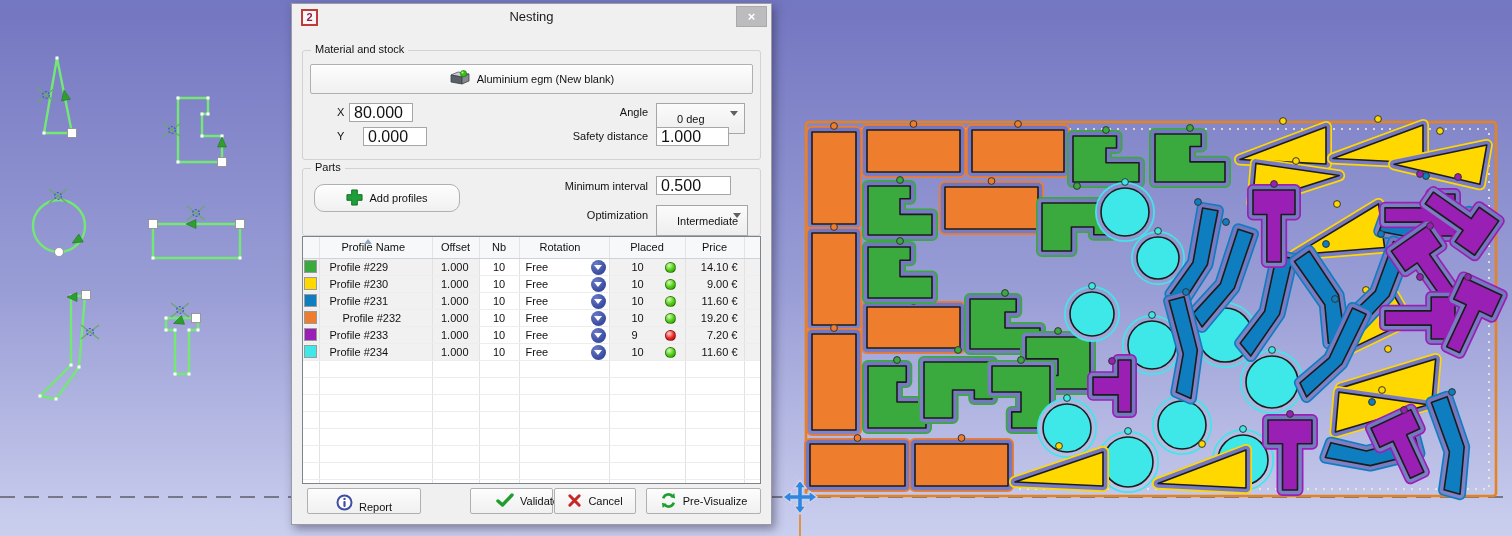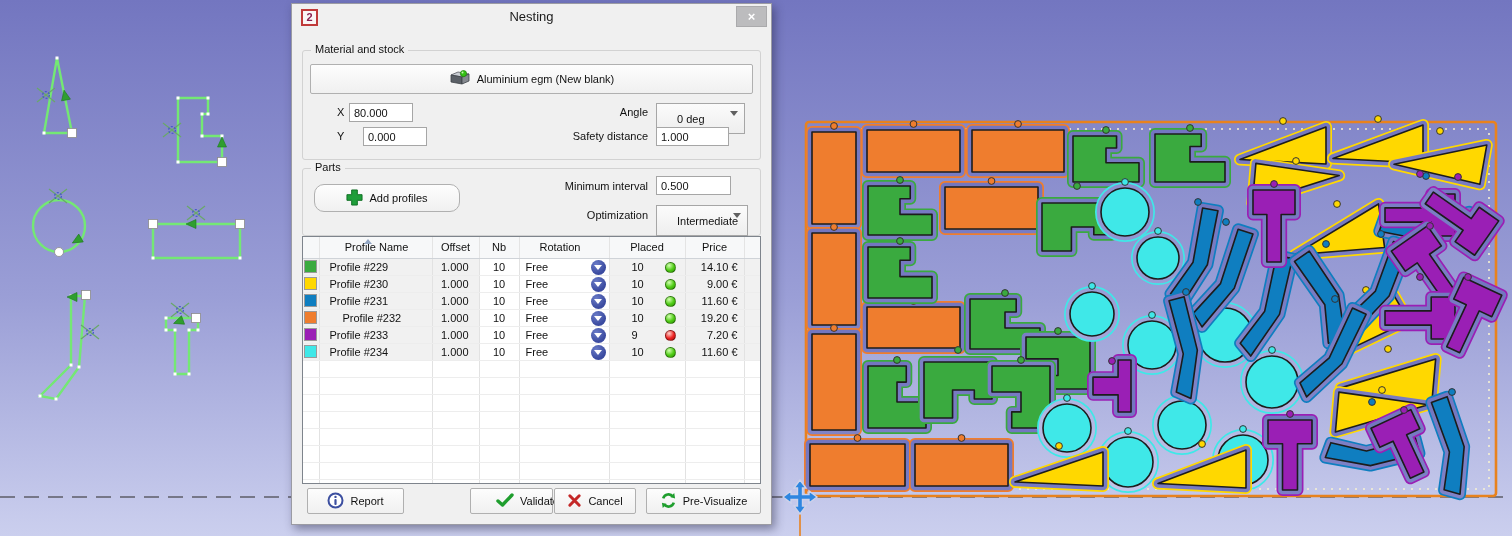--- a/index.html
+++ b/index.html
@@ -23,21 +23,21 @@
   .gb-material { left:10px; top:46px; width:459px; height:110px; }
   .gb-parts    { left:10px; top:164px; width:459px; height:68px; }
 
   .btn { background:linear-gradient(#fdfdfd,#f0f0f0); border:1px solid #b0b0b0; border-radius:2px;
     font-size:11px; color:#111; display:flex; align-items:center; justify-content:center; gap:6px; cursor:default; }
   .stock-btn { position:absolute; left:18px; top:60px; width:443px; height:30px; }
   .add-btn   { position:absolute; left:22px; top:180px; width:146px; height:28px;border-radius:10px; }
 
   .fld-label { position:absolute; font-size:11px; color:#111; }
   .r-label { text-align:right; }
-  .tbox { position:absolute; height:19px; background:#fff; border:1px solid #a6a6a6; font-size:11px;
+  .tbox { position:absolute; height:19px; background:#fff; border:1px solid #a6a6a6; font-size:16px;
     font-family:"Liberation Sans",sans-serif; padding:1px 4px; color:#111; }
   .combo { position:absolute; height:31px; background:linear-gradient(#fbfbfb,#eeeeee); border:1px solid #a6a6a6;
     font-size:11px; display:flex; align-items:center; padding:0 20px; color:#111; }
   .combo .arr { position:absolute; right:6px; top:7px; width:0; height:0;
     border-left:4px solid transparent; border-right:4px solid transparent; border-top:5px solid #606060; }
 
   
   .tbl-wrap { position:absolute; left:10px; top:232px; width:459px; height:248px;
     border:1px solid #7e848c; background:#fff; overflow:hidden; box-shadow:inset 1px 1px 0 #fff; }
   table.grid { border-collapse:collapse; table-layout:fixed; width:457px; font-size:11px; }
@@ -587,21 +587,21 @@
             <col style="width:47px">
             <col style="width:40px">
           <col style="width:90px">
             <col style="width:76px">
             <col style="width:59px">
             <col style="width:16px">
         </colgroup>
         <thead>
             <tr id="grid-head">
               <th></th>
-              <th style="text-align: center; padding-left: 2px; margin-left: 24px;">Profile Name<span class="sort-up"></span></th>
+              <th style="text-align: left; padding-left: 22px; margin-left: 24px;">Profile Name<span class="sort-up"></span></th>
               <th>Offset</th>
               <th>Nb</th>
               <th style="text-align: left; padding-left: 20px;">Rotation</th>
               <th>Placed</th>
               <th>Price</th>
               <th></th>
             </tr>
           </thead>
         <tbody id="grid-body">
             <tr>
@@ -771,21 +771,21 @@
               <td></td>
               <td></td>
               <td></td>
               <td></td>
               <td></td>
             </tr>
           </tbody>
       </table>
     </div>
 
-    <button class="btn f-btn" style="left:15px; width:97px;">
+    <button class="btn f-btn" style="left:15px; width:114px;align-items:flex-end;">
       <span class="ic">
         <svg width="17" height="17" viewBox="0 0 17 17">
           <circle cx="8.5" cy="8.5" r="7" fill="#fff" stroke="#3c4fa0" stroke-width="2"></circle>
           <circle cx="8.5" cy="4.9" r="1.2" fill="#3c4fa0"></circle>
           <rect x="7.4" y="7" width="2.2" height="6" rx="1" fill="#3c4fa0"></rect>
         </svg>
       </span>
       <span>Report</span>
     </button>
     <button class="btn f-btn" style="left:178px; width:83px;padding-left:32px;">

